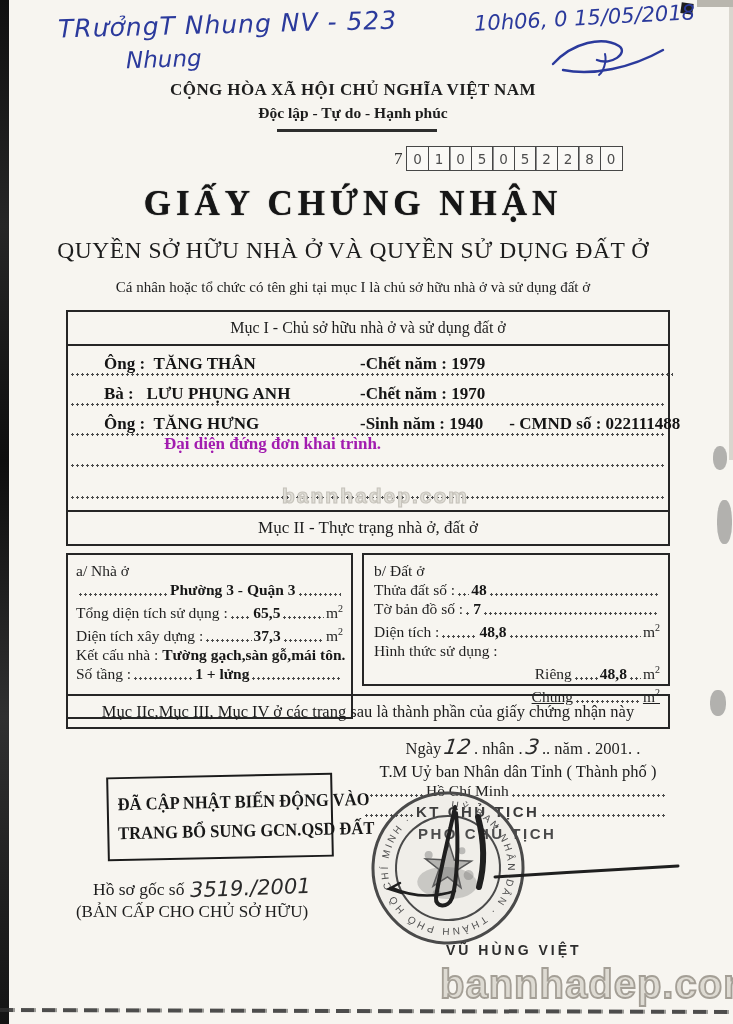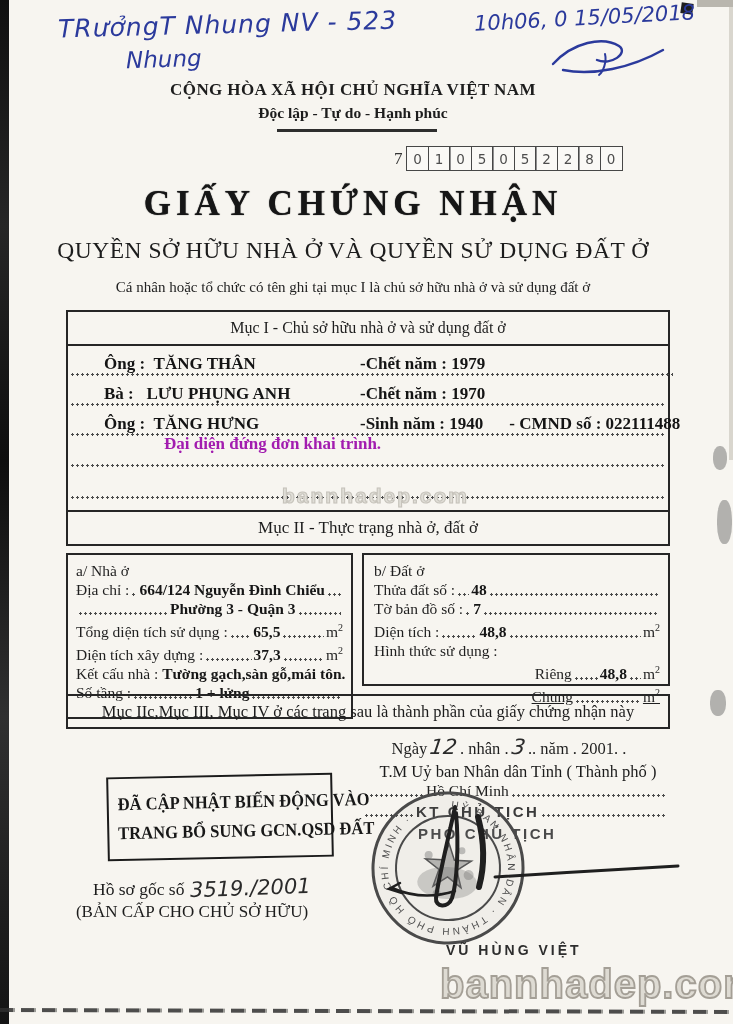--- a/index.html
+++ b/index.html
@@ -67,21 +67,21 @@
   .dots{height:3px;align-self:flex-end;margin:0 2px 3px 2px;
     background-image:radial-gradient(circle,#4a4a4a 1px,transparent 1.2px);
     background-size:5px 3px;background-repeat:repeat-x;}
   .grow{flex:1;}
   .w6{width:6px;}.w12{width:12px;}.w26{width:26px;}.w36{width:36px;}.w50{width:50px;}
   .w56{width:56px;}.w60{width:60px;}.w66{width:66px;}.w90{width:90px;}.w24{width:24px;}
   sup{font-size:10px;}
   .muc3-band{left:66px;top:694px;width:604px;height:35px;display:flex;align-items:center;justify-content:center;
     font-size:16.5px;color:#1c1c1c;white-space:nowrap;}
   
-  .date-line{position:absolute;left:364px;top:735px;width:290px;display:flex;align-items:baseline;justify-content:center;
+  .date-line{position:absolute;left:378px;top:735px;width:290px;display:flex;align-items:baseline;justify-content:center;
     font-size:16.5px;white-space:nowrap;color:#1e1e1e;}
   .date-line .hwnum{font-size:21px;margin:0 3px;transform:skewX(-8deg);}
   .authority{position:absolute;left:348px;top:762px;width:340px;text-align:center;font-size:16.5px;color:#1b1b1b;white-space:nowrap;}
   .dotrow{position:absolute;display:flex;align-items:baseline;font-size:15.5px;color:#202020;}
   .city-line{left:362px;top:782px;width:306px;}
   .kt-line{left:362px;top:803px;width:306px;}
   .stamped{font-family:"Liberation Sans",sans-serif;font-weight:700;letter-spacing:2.5px;color:#3a3a3a;}
   .pho{position:absolute;left:418px;top:825px;font-family:"Liberation Sans",sans-serif;font-weight:700;
     letter-spacing:2.5px;font-size:15px;color:#4a4a4a;z-index:1;}
   
@@ -181,26 +181,20 @@
 
   <div class="wm wm-center">bannhadep.com</div>
 
   <div class="box muc2-band">Mục II - Thực trạng nhà ở, đất ở</div>
 
   <div class="box col col-house">
     <div class="cl">
         <span>a/ Nhà ở</span>
       </div>
     <div class="cl">
-        <span>Địa chỉ :</span>
-        <span class="dots w6"></span>
-        <span class="val">664/124 Nguyễn Đình Chiểu</span>
-        <span class="dots grow"></span>
-      </div>
-    <div class="cl">
         <span class="dots w90"></span>
         <span class="val">Phường 3 - Quận 3</span>
         <span class="dots grow"></span>
       </div>
     <div class="cl">
         <span>Tổng diện tích sử dụng :</span>
         <span class="dots w26"></span>
         <span class="val">65,5</span>
         <span class="dots w50"></span>
         <span><span>m</span><sup>2</sup></span>

